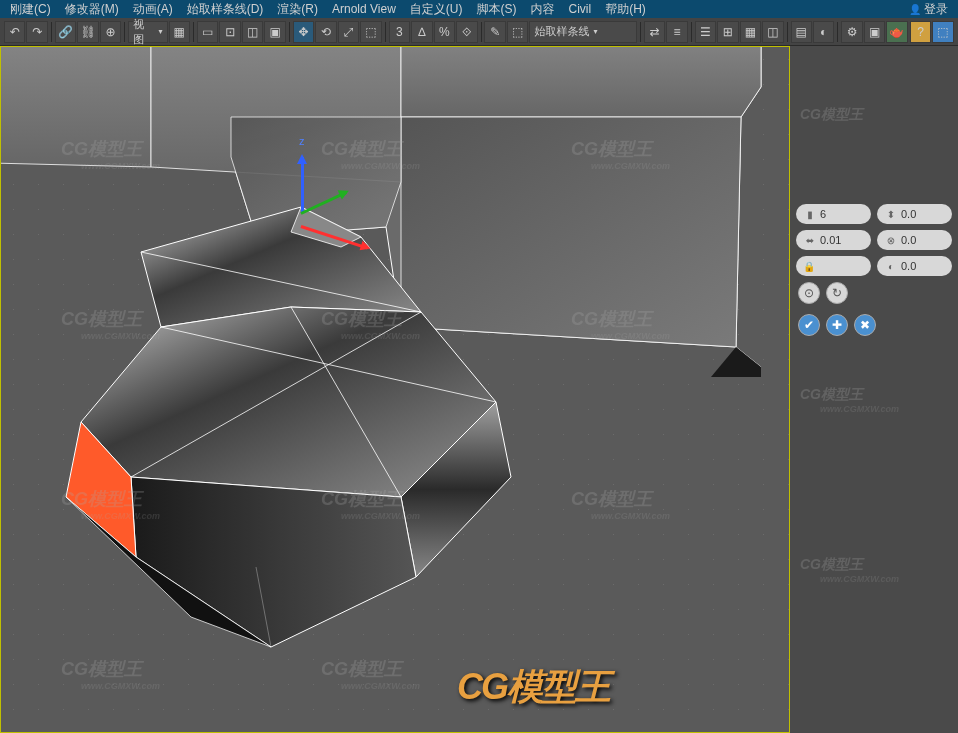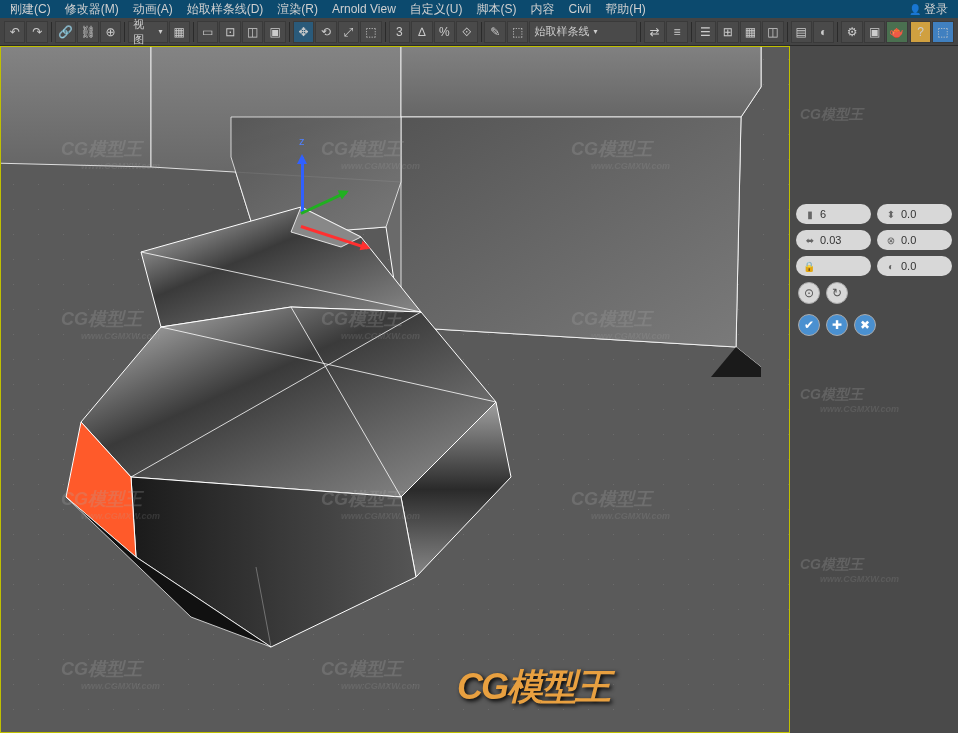--- a/index.html
+++ b/index.html
@@ -221,21 +221,21 @@
           <span>6</span>
         </div>
       <div class="spinner">
           <span class="si">⬍</span>
           <span>0.0</span>
         </div>
     </div>
     <div class="control-row">
       <div class="spinner">
           <span class="si">⬌</span>
-          <span>0.03</span>
+          <span>0.01</span>
         </div>
       <div class="spinner">
           <span class="si">⊗</span>
           <span>0.0</span>
         </div>
     </div>
     <div class="control-row">
       <div class="spinner">
           <span class="si">🔒</span>
           <span></span>

